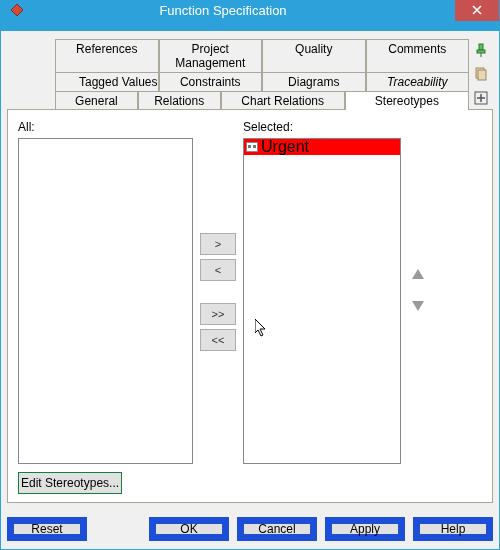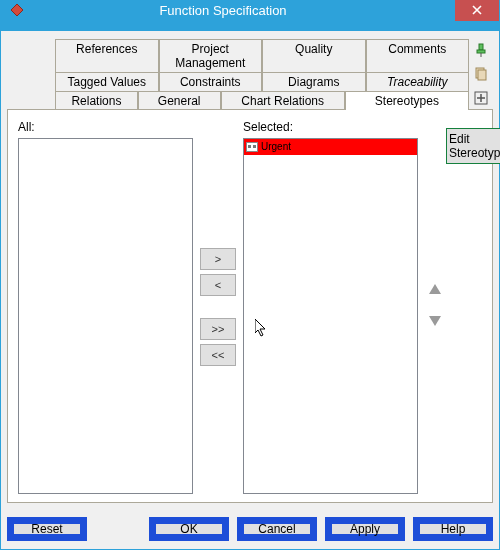--- a/index.html
+++ b/index.html
@@ -10,42 +10,42 @@
   .titlebar .title { flex: 1; text-align: center; font-size: 13px; margin-left: -40px; }
   .titlebar .close { width: 44px; height: 22px; background: #c75050; color: #fff; display: flex; align-items: center; justify-content: center; font-size: 13px; margin-right: 0; }
   .body { flex: 1; background: #f0f0f0; padding: 8px 6px 6px 6px; display: flex; flex-direction: column; }
   .tabs-and-side { display: flex; }
   .tabs-area { flex: 1; }
   .tab-rows { display: flex; flex-direction: column; }
   .tab-row { display: flex; padding-left: 48px; }
   .tab { border: 1px solid #aca899; border-bottom: none; background: #f0f0f0; padding: 2px 0; text-align: center; cursor: default; color: #000; }
   .tab.active { background: #fff; position: relative; z-index: 2; }
   .row1 .tab { width: 25%; }
-  .row2 .tab:nth-child(1) { width: 25%; }
+  .row2 .tab:nth-child(1) { width: 25%; text-align: right; }
   .row2 .tab:nth-child(2) { width: 25%; }
   .row2 .tab:nth-child(3) { width: 25%; }
   .row2 .tab:nth-child(4) { width: 25%; font-style: italic; }
   .row3 .tab:nth-child(1) { width: 20%; }
   .row3 .tab:nth-child(2) { width: 20%; }
   .row3 .tab:nth-child(3) { width: 30%; }
   .row3 .tab:nth-child(4) { width: 30%; }
   .side-icons { width: 24px; display: flex; flex-direction: column; align-items: center; gap: 6px; padding-top: 2px; }
   .side-icons .sicon { width: 18px; height: 18px; display:flex; align-items:center; justify-content:center; }
-  .panel { flex: 1; background: #fff; border: 1px solid #aca899; margin-top: -1px; padding: 10px 10px 8px 10px; display: flex; flex-direction: row; position: relative; }
+  .panel { flex: 1; background: #fff; border: 1px solid #aca899; margin-top: -1px; padding: 10px 10px 8px 10px; display: flex; flex-direction: column; position: relative; }
   .dual { flex: 1; display: flex; }
   .col { display: flex; flex-direction: column; }
   .col.all { width: 175px; }
-  .col.sel { width: 175px; }
+  .col.sel { width: 158px; }
   .mid { width: 50px; display: flex; flex-direction: column; align-items: center; justify-content: center; gap: 4px; }
   .mid .gap { height: 14px; }
   .label { margin-bottom: 4px; color: #000; }
   .listbox { flex: 1; border: 1px solid #828790; background: #fff; overflow: hidden; }
   .item { height: 16px; line-height: 16px; padding: 0 2px; display:flex; align-items:center; gap:3px; }
   .item.sel { background: #ff0000; color: #000; }
-  .item .itxt { font-size: 10px; }
+  .item .itxt { font-size: 16px; }
   .tbtn { width: 36px; height: 22px; border: 1px solid #adadad; background: #e1e1e1; display: flex; align-items: center; justify-content: center; font-size: 11px; color:#333; }
   .right-arrows { width: 22px; display: flex; flex-direction: column; align-items: center; justify-content: center; gap: 14px; margin-left: 6px; }
   .arrow { color: #9a9a9a; font-size: 16px; }
   .edit-row { margin-top: 8px; }
   .edit-btn { border: 1px solid #15803d; background: #e1e1e1; padding: 3px 2px; display:inline-block; }
   .footer { display: flex; gap: 8px; padding: 8px 6px 8px 6px; background:#f0f0f0; }
   .footer .spacer { flex: 1; }
   .fbtn { width: 80px; height: 24px; border: 7px solid #1d4ed8; background: #e1e1e1; display: flex; align-items: center; justify-content: center; }
   .cursor { position:absolute; left: 247px; top: 209px; pointer-events:none; }
   .stereo-ico { width:12px; height:10px; background:#fff; border:1px solid #888; position:relative; }
@@ -81,22 +81,22 @@
             <div class="tab">Quality</div>
             <div class="tab">Comments</div>
           </div>
           <div class="tab-row row2">
             <div class="tab">Tagged Values</div>
             <div class="tab">Constraints</div>
             <div class="tab">Diagrams</div>
             <div class="tab">Traceability</div>
           </div>
           <div class="tab-row row3">
+            <div class="tab">General</div>
             <div class="tab">Relations</div>
-            <div class="tab">General</div>
             <div class="tab">Chart Relations</div>
             <div class="tab active">Stereotypes</div>
           </div>
         </div>
       </div>
       <div class="side-icons">
         <div class="sicon">
           <svg width="16" height="16" viewBox="0 0 16 16">
               <rect x="6" y="2" width="4" height="6" fill="#5fbf5f" stroke="#2a7a2a"></rect>
               <rect x="4" y="8" width="8" height="3" fill="#5fbf5f" stroke="#2a7a2a"></rect>

